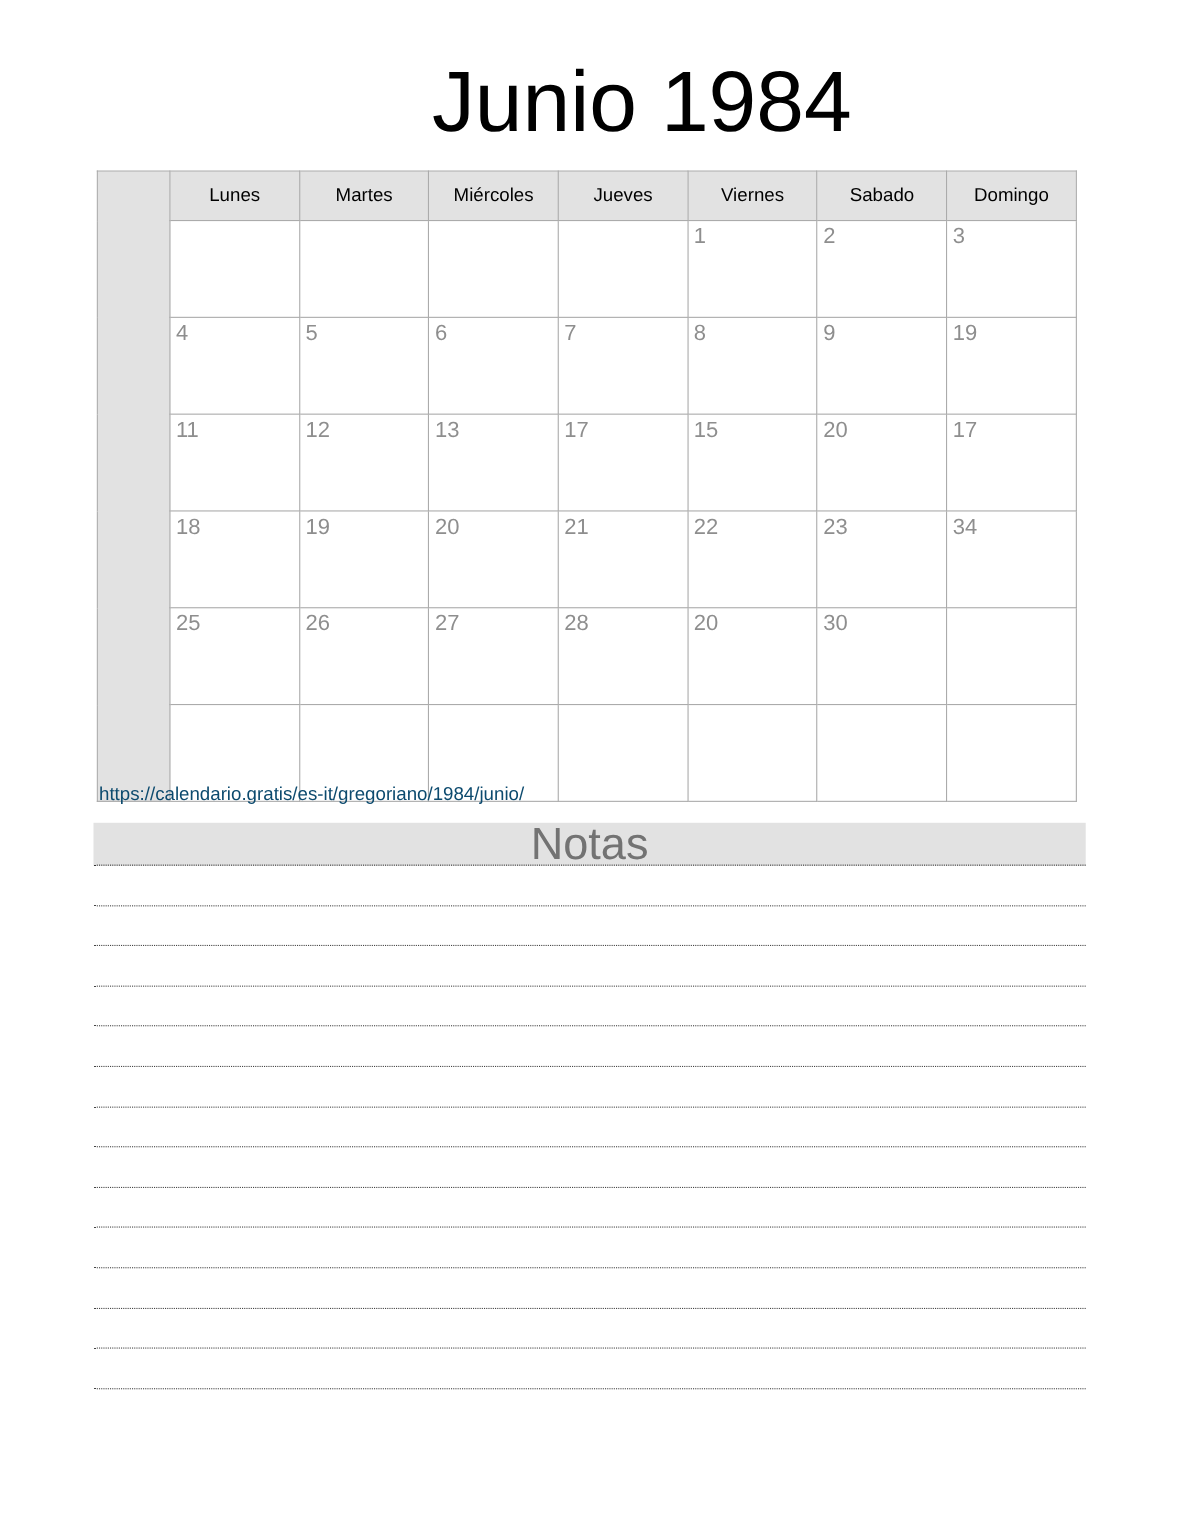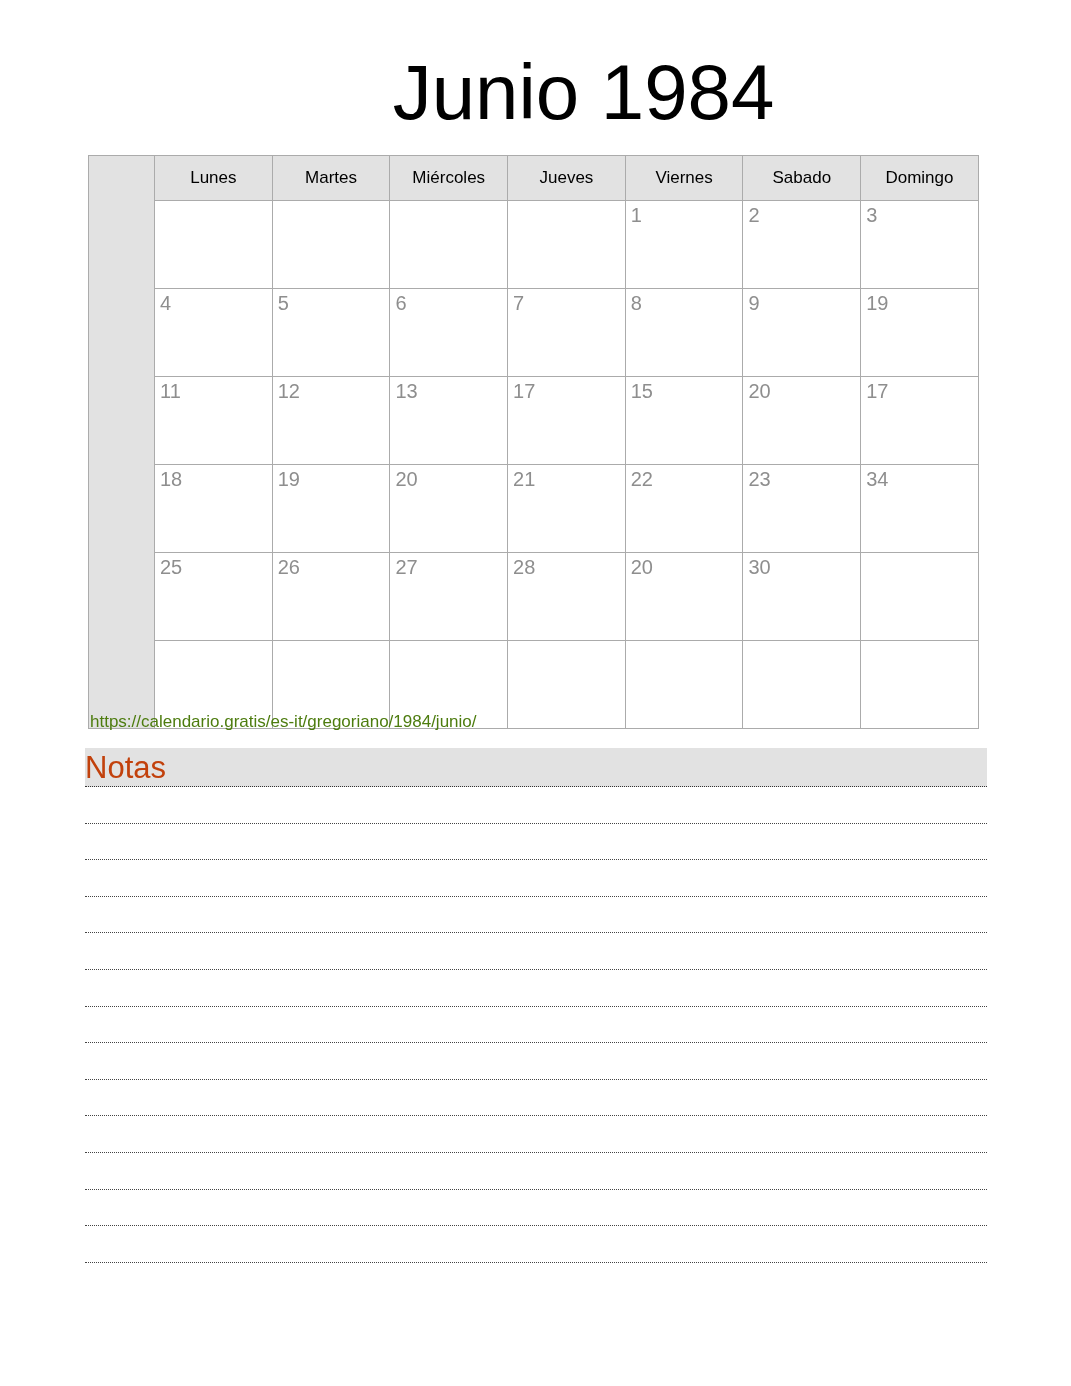--- a/index.html
+++ b/index.html
@@ -64,36 +64,37 @@
     color: #8e8e8e;
     padding: 3px 0 0 5px;
     line-height: 1.1;
   }
   
   .source-url {
     position: absolute;
     left: 90px;
     top: 712px;
     font-size: 17px;
-    color: #4d7c0f;
+    color: #0c4a6e;
   }
   
   .notes {
     position: absolute;
     left: 85px;
     top: 748px;
     width: 902px;
   }
   .notes-header {
     height: 38px;
     background: #e2e2e2;
     border-bottom: 1px dotted #333;
-    font-size: 31px;
+    text-align: center;
+    font-size: 41px;
     line-height: 39px;
-    color: #c2410c;
+    color: #737373;
   }
   .note-line {
     height: 35.6px;
     border-bottom: 1px dotted #444;
   }
 </style>
 </head>
 <body>
 
 <div class="page">

